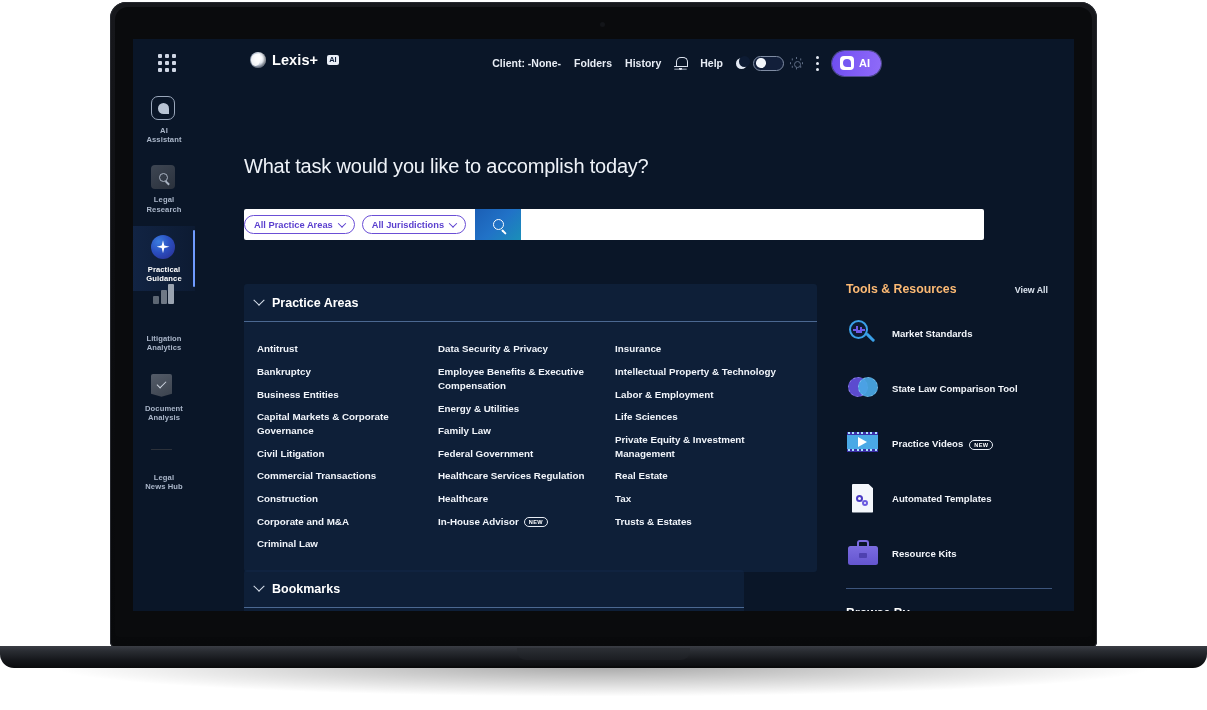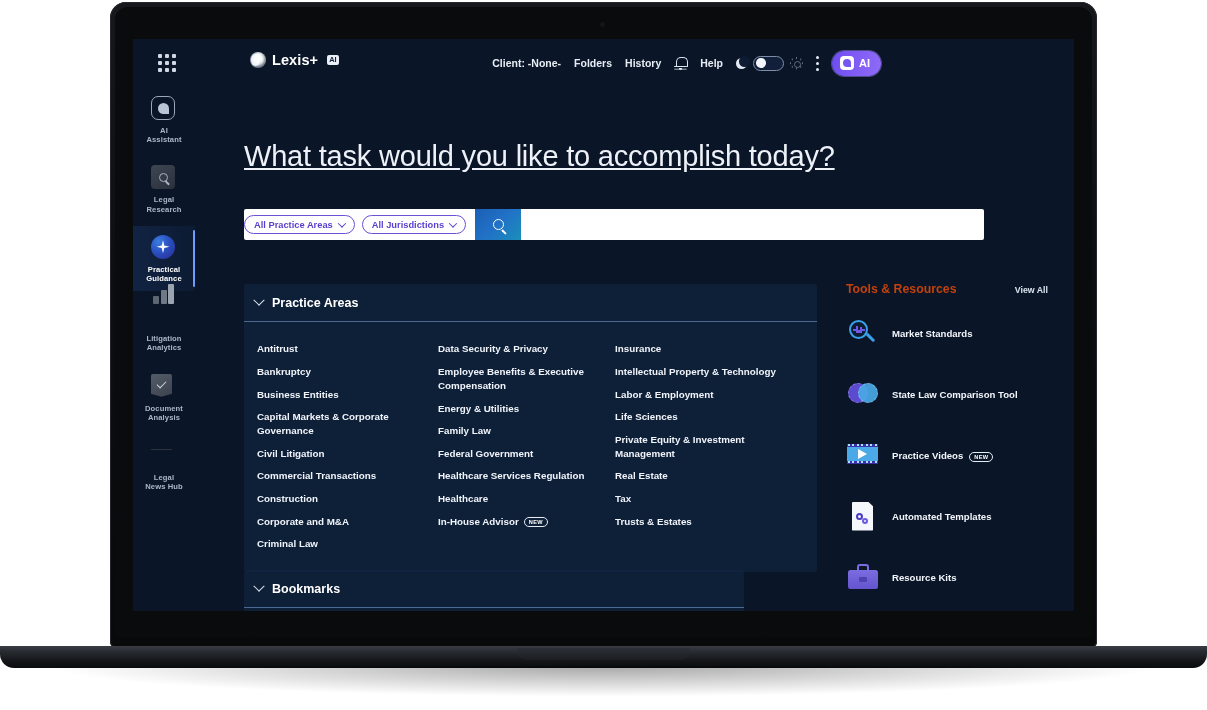--- a/index.html
+++ b/index.html
@@ -216,22 +216,22 @@
     width:21px;height:22px;border-radius:2px;
     background:linear-gradient(160deg,#5b6371,#3e4450);
     position:relative;
   }
   .ico-news::after{content:"";position:absolute;left:0;top:6px;width:21px;height:1.4px;background:#2c313a;}
 
   
   .content { position:absolute; left:62px; top:48px; right:0; bottom:0; }
 
   .hero {
-    position:absolute; left:49px; top:53px;
-    font-size:29px; font-weight:400; color:#eef2f8; letter-spacing:-.2px;text-decoration:underline;
+    position:absolute; left:49px; top:68px;
+    font-size:20px; font-weight:400; color:#eef2f8; letter-spacing:-.2px;
   }
 
   .searchwrap {
     position:absolute; left:49px; top:122px; width:740px; height:31px;
     display:flex; background:#fff; border-radius:2px; overflow:hidden;
   }
   .searchwrap input {
     flex:1; border:none; outline:none; padding:0 12px;
     font-family:"Liberation Sans", sans-serif;
     font-size:9.6px; font-style:italic; color:#2a2f3a; background:transparent;
@@ -290,24 +290,24 @@
 
   .bm-panel {
     position:absolute; left:49px; top:483px; width:500px; height:46px;
     background: rgba(18,40,72,.50); border-radius:3px;
   }
   .bm-rule { height:1.2px; background:#5b7ba8; opacity:.8; }
 
   
   .side { position:absolute; left:651px; top:195px; width:238px; }
   .side-head { display:flex; align-items:baseline; justify-content:space-between; padding-right:36px;}
-  .side-title { font-size:12.3px; font-weight:700; color:#c2410c; }
+  .side-title { font-size:12.3px; font-weight:700; color:#fdba74; }
   .view-all { font-size:8.8px; font-weight:700; color:#dbe3ee; }
 
-  .tool-list { margin-top:14px; display:flex; flex-direction:column; gap:14px; }
+  .tool-list { margin-top:14px; display:flex; flex-direction:column; gap:8px; }
   .tool {
     display:flex; align-items:center; gap:12px; height:47px;
   }
   .tool-ico { width:34px; height:30px; position:relative; flex:0 0 34px; }
   .tool-label { font-size:9.6px; font-weight:700; color:#f2f5fa; display:flex; align-items:center; gap:6px; }
 
   
   .ti-market{ }
   .ti-market .circle{
     position:absolute; left:3px; top:1px; width:19px; height:19px;

